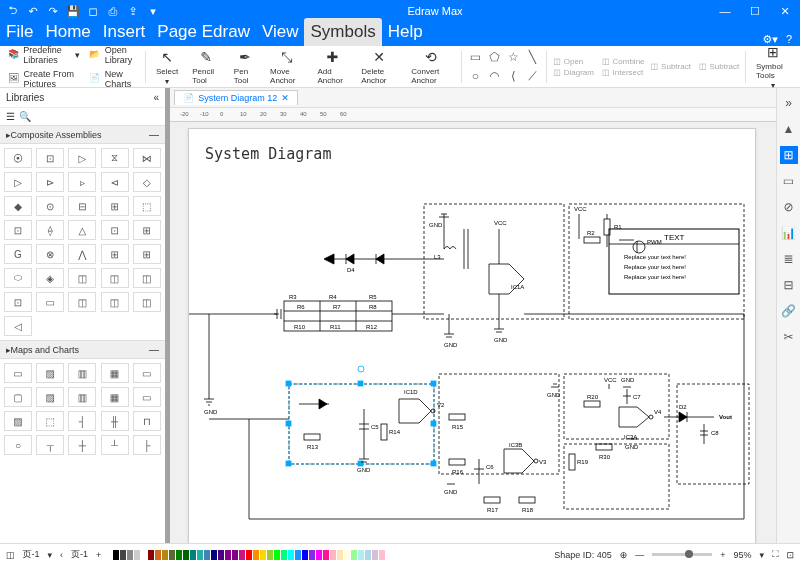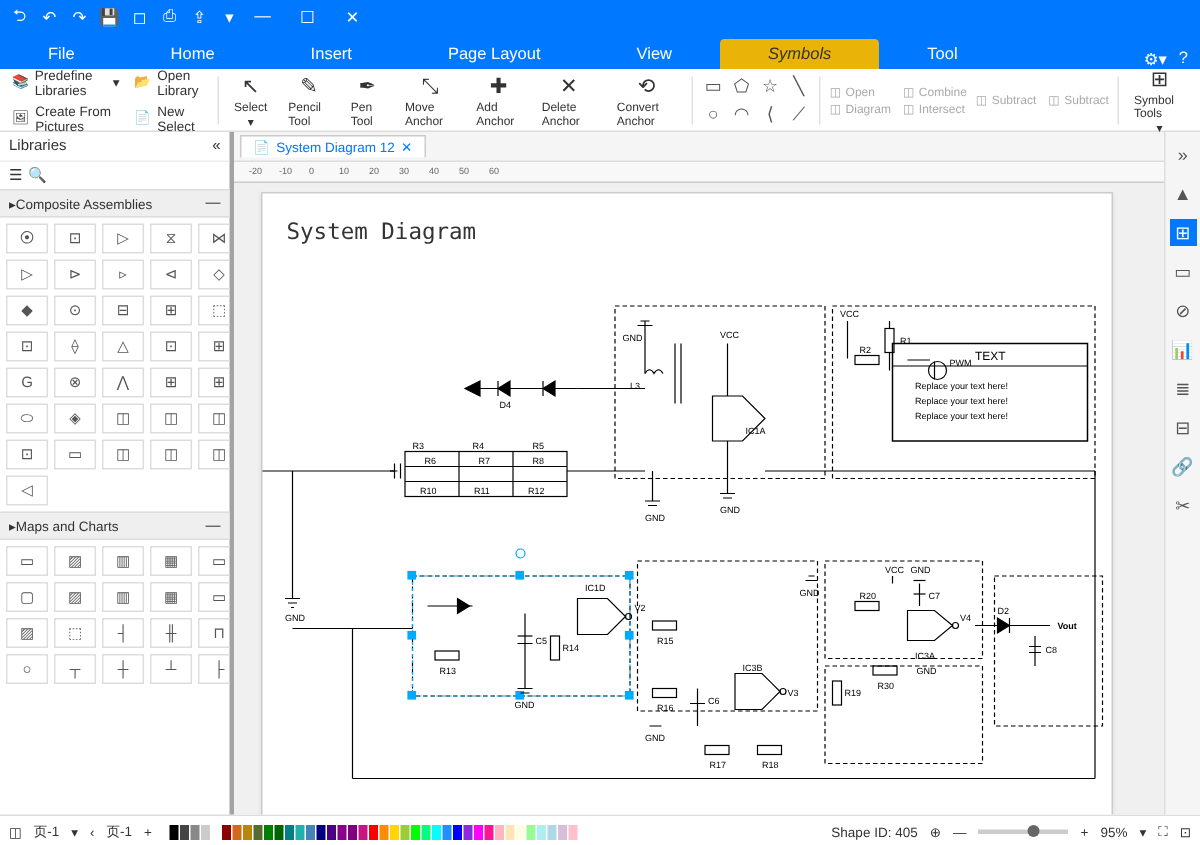--- a/index.html
+++ b/index.html
@@ -4,36 +4,36 @@
 <style>
 * { margin:0; padding:0; box-sizing:border-box; font-family:"Segoe UI",Arial,sans-serif; }
 body { width:800px; height:563px; overflow:hidden; background:#fff; font-size:10px; color:#333; }
 .titlebar { height:22px; background:#0078ff; display:flex; align-items:center; }
 .qat { display:flex; gap:6px; padding-left:6px; }
 .qat span { width:14px; height:14px; color:#fff; display:flex; align-items:center; justify-content:center; font-size:11px; cursor:pointer; }
 .app-title { flex:1; text-align:center; color:#fff; font-size:11px; }
 .winbtns { display:flex; }
 .winbtns span { width:30px; height:22px; display:flex; align-items:center; justify-content:center; color:#fff; font-size:11px; cursor:pointer; }
 .menubar { height:24px; background:#0078ff; display:flex; align-items:flex-end; }
-.menuitem { padding:4px 32px; color:#fff; font-size:11px; cursor:pointer; }
-.menuitem.active { background:#eab308; color:#333; border-radius:3px 3px 0 0;font-style:italic; }
+.menuitem { padding:4px 6px; color:#fff; font-size:17px; cursor:pointer; }
+.menuitem.active { background:#e5e5e5; color:#333; border-radius:3px 3px 0 0; }
 .menuright { margin-left:auto; display:flex; gap:8px; padding-right:8px; color:#fff; font-size:11px; }
 .ribbon { height:42px; background:#fff; border-bottom:1px solid #ddd; display:flex; align-items:center; padding:0 6px; gap:6px; }
 .rib-col { display:flex; flex-direction:column; gap:2px; }
 .rib-btn { display:flex; align-items:center; gap:4px; font-size:9px; cursor:pointer; color:#333; padding:1px 2px; }
 .rib-btn svg,.rib-btn .ic { width:12px; height:12px; }
 .rib-sep { width:1px; height:32px; background:#e0e0e0; }
 .rib-tool { display:flex; flex-direction:column; align-items:center; gap:1px; font-size:8px; cursor:pointer; padding:0 4px; }
 .rib-tool .ic { width:18px; height:18px; display:flex; align-items:center; justify-content:center; font-size:14px; }
 .shape-grid { display:grid; grid-template-columns:repeat(4,16px); grid-template-rows:repeat(2,16px); gap:3px; }
 .shape-grid span { width:16px; height:16px; display:flex; align-items:center; justify-content:center; font-size:12px; color:#555; cursor:pointer; }
 .gray-ops { display:grid; grid-template-columns:repeat(2,auto); gap:2px 8px; font-size:8px; color:#aaa; }
 .gray-ops span { display:flex; align-items:center; gap:3px; }
 .main { display:flex; height:455px; }
-.sidebar { width:156px; border-right:3px solid #a3a3a3; display:flex; flex-direction:column; overflow:hidden; }
+.sidebar { width:170px; border-right:5px solid #a3a3a3; display:flex; flex-direction:column; overflow:hidden; }
 .side-head { height:20px; display:flex; align-items:center; padding:0 6px; font-size:10px; border-bottom:1px solid #eee; }
 .side-head .coll { margin-left:auto; font-size:10px; cursor:pointer; }
 .side-search { display:flex; align-items:center; padding:3px 6px; gap:4px; }
 .side-search input { flex:1; border:1px solid #ccc; border-radius:8px; height:16px; padding:0 6px; font-size:9px; }
 .side-cat { background:#efefef; padding:3px 6px; font-size:9px; display:flex; align-items:center; border-top:1px solid #ddd; border-bottom:1px solid #ddd; }
 .side-cat .min { margin-left:auto; font-size:10px; }
 .sym-grid { display:grid; grid-template-columns:repeat(5,1fr); padding:4px; gap:4px; }
 .sym-grid span { width:28px; height:20px; border:1px solid #ddd; display:flex; align-items:center; justify-content:center; font-size:10px; color:#555; cursor:pointer; }
 .side-scroll { overflow-y:auto; flex:1; }
 .canvas-area { flex:1; display:flex; flex-direction:column; position:relative; }
@@ -61,35 +61,36 @@
   <div class="qat">
     <span>⮌</span>
     <span>↶</span>
     <span>↷</span>
     <span>💾</span>
     <span>◻</span>
     <span>⎙</span>
     <span>⇪</span>
     <span>▾</span>
   </div>
+  <div class="app-title">Edraw Max</div>
   <div class="winbtns">
     <span>—</span>
     <span>☐</span>
     <span>✕</span>
   </div>
 </div>
 
 <div class="menubar">
   <div class="menuitem">File</div>
   <div class="menuitem">Home</div>
   <div class="menuitem">Insert</div>
-  <div class="menuitem">Page Layout</div>
+  <div class="menuitem">Page Edraw</div>
   <div class="menuitem">View</div>
   <div class="menuitem active">Symbols</div>
-  <div class="menuitem">Tool</div>
+  <div class="menuitem">Help</div>
   <div class="menuright">
     <span>⚙▾</span>
     <span>?</span>
   </div>
 </div>
 
 <div class="ribbon">
   <div class="rib-col">
     <div class="rib-btn"><span class="ic">📚</span><span>Predefine Libraries</span> ▾</div>
     <div class="rib-btn">
@@ -97,21 +98,21 @@
         <span>Create From Pictures</span>
       </div>
   </div>
   <div class="rib-col">
     <div class="rib-btn">
         <span class="ic">📂</span>
         <span>Open Library</span>
       </div>
     <div class="rib-btn">
         <span class="ic">📄</span>
-        <span>New Select</span>
+        <span>New Charts</span>
       </div>
   </div>
   <div class="rib-sep"></div>
   <div class="rib-tool">
       <span class="ic">↖</span>
       <span>Select</span>
       <span>▾</span>
     </div>
   <div class="rib-tool">
       <span class="ic">✎</span>

